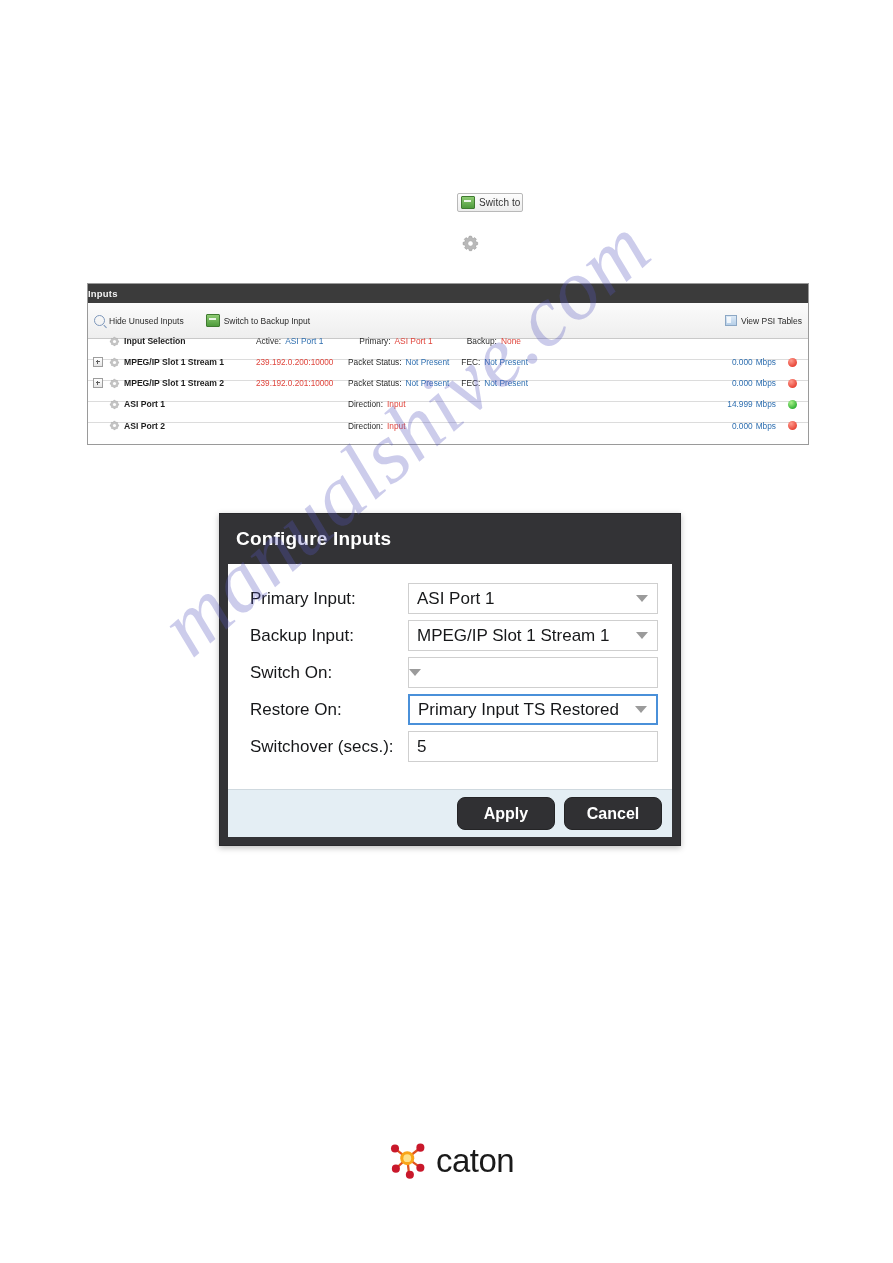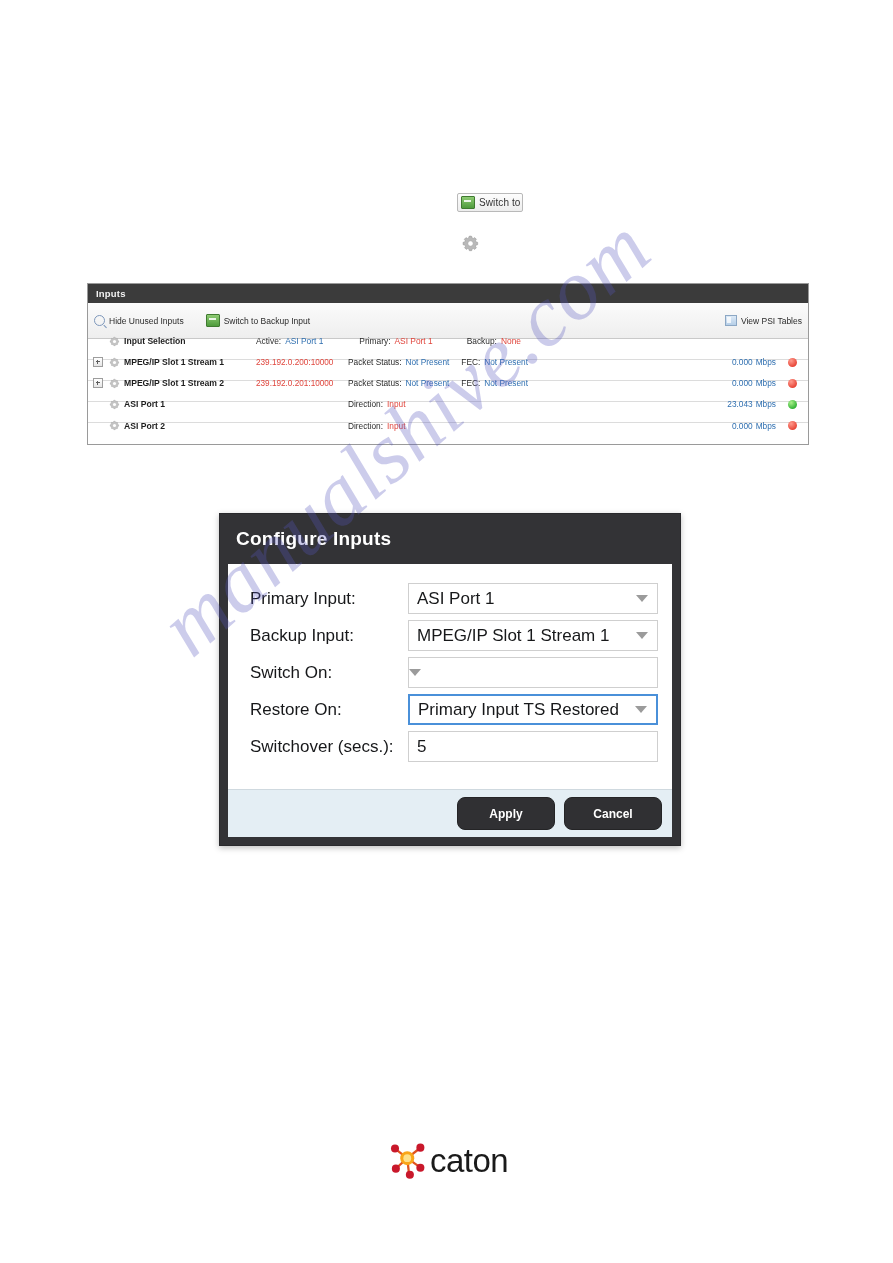--- a/index.html
+++ b/index.html
@@ -93,21 +93,20 @@
     background: #ffffff;
     font-size: 9px;
     color: #222;
   }
   #inputs-title {
     height: 19px;
     background: #3b3b3b;
     color: #f2f2f2;
     display: flex;
     align-items: center;
-    padding-left: 8px;
     font-size: 9.5px;
     font-weight: bold;
     letter-spacing: .2px;
   }
   #inputs-toolbar {
     height: 36px;
     background: linear-gradient(#fbfbfb, #eeeeee);
     border-bottom: 1px solid #c9c9c9;
     display: flex;
     align-items: center;
@@ -333,35 +332,35 @@
     box-sizing: border-box;
     border-top: 1px solid #cfd9df;
   }
   .dlg-btn {
     background: #303033;
     color: #ffffff;
     border: 1px solid #242426;
     border-radius: 8px;
     height: 33px;
     min-width: 98px;
-    font-size: 12px;
+    font-size: 16px;
     font-weight: bold;
     font-family: "Liberation Sans", sans-serif;
     cursor: pointer;
     padding: 0 14px;
   }
 
   
   #caton-logo {
     position: absolute;
     left: 388px; top: 1136px;
     width: 120px; height: 46px;
     display: flex;
     align-items: center;
-    gap: 0;
+    gap: 6px;
   }
   #caton-mark {
     width: 42px; height: 42px;
     position: relative;
     flex: none;
   }
   #caton-word {
     font-size: 33px;
     letter-spacing: -0.5px;
     color: #1a1a1a;
@@ -493,21 +492,21 @@
         <circle cx="12" cy="12" r="3.4" fill="#ffffff"></circle>
       </svg>
     </div>
     <div class="cell-name">ASI Port 1</div>
     <div class="cell-addr"></div>
     <div class="cell-mid">
       <span class="lab">Direction:</span>
       <span class="v-red">Input</span>
     </div>
     <div class="cell-rate">
-      <span>23.043</span><span class="unit">Mbps</span>
+      <span>14.999</span><span class="unit">Mbps</span>
     </div>
     <div class="cell-led">
       <span class="led green"></span>
     </div>
   </div>
 
   <div class="row">
     <div class="cell-exp"></div>
     <div class="cell-gear">
       <svg width="11" height="11" viewBox="0 0 24 24">

